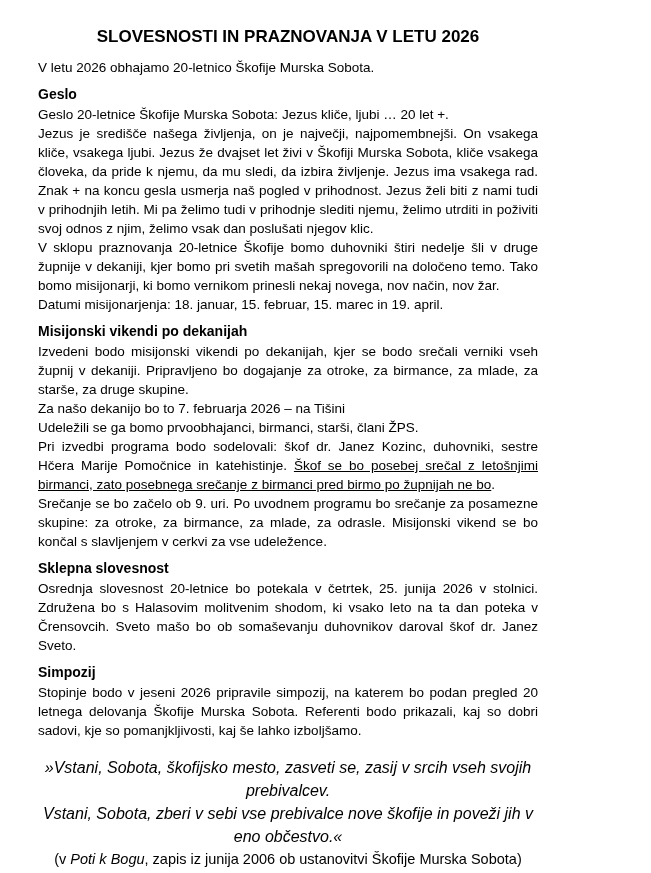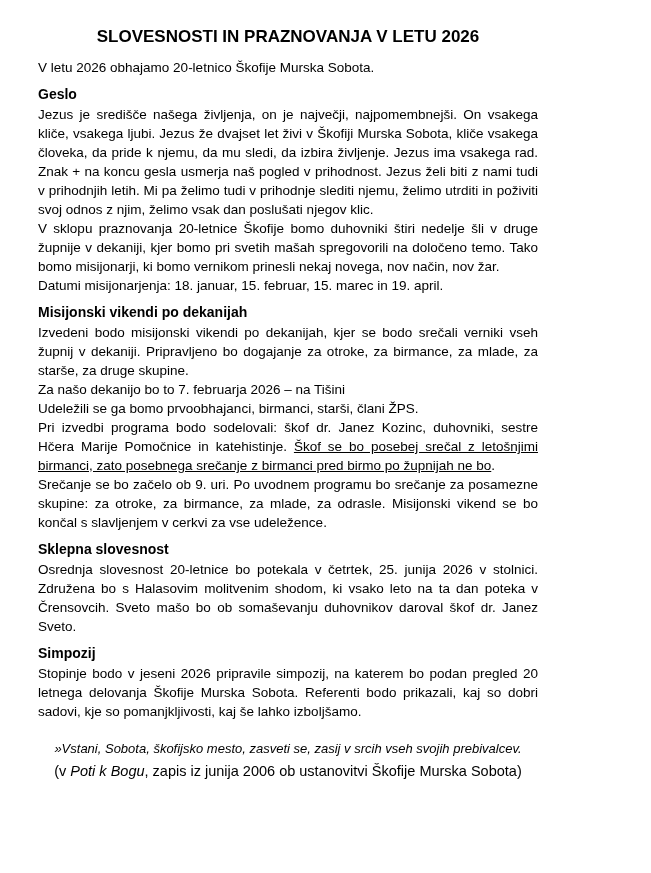--- a/index.html
+++ b/index.html
@@ -24,55 +24,57 @@
   }
   .para {
     font-size: 13.5px; line-height: 19px; margin: 0;
     text-align: justify;
   }
   .para b { font-weight: normal; }
   .u { text-decoration: underline; }
   .gap-above { margin-top: 8px; }
   .quote-block { margin-top: 16px; }
   .quote-line {
-    font-size: 13px; line-height: 23px; font-style: italic;
+    font-size: 16px; line-height: 23px; font-style: italic;
     text-align: center; margin: 0;
   }
   .attribution {
     font-size: 14.5px; line-height: 23px; font-style: normal;
     text-align: center; margin: 0;
   }
   .attribution .it { font-style: italic; }
 </style>
 </head>
 <body>
 
 <div class="page">
 
   <h1 class="doc-title">SLOVESNOSTI IN PRAZNOVANJA V LETU 2026</h1>
 
   <p class="para"><span>V letu 2026 obhajamo </span><b>20-letnico Škofije Murska Sobota</b><span>.</span></p>
 
   <h2 class="sec-heading">Geslo</h2>
+  <p class="para"><span>Geslo 20-letnice Škofije Murska Sobota: </span><b>Jezus kliče, ljubi … 20 let +.</b></p>
   <p class="para">Jezus je središče našega življenja, on je največji, najpomembnejši. On vsakega kliče, vsakega ljubi. Jezus že dvajset let živi v Škofiji Murska Sobota, kliče vsakega človeka, da pride k njemu, da mu sledi, da izbira življenje. Jezus ima vsakega rad. Znak + na koncu gesla usmerja naš pogled v prihodnost. Jezus želi biti z nami tudi v prihodnjih letih. Mi pa želimo tudi v prihodnje slediti njemu, želimo utrditi in poživiti svoj odnos z njim, želimo vsak dan poslušati njegov klic.</p>
 
   <p class="para">V sklopu praznovanja 20-letnice Škofije bomo duhovniki štiri nedelje šli v druge župnije v dekaniji, kjer bomo pri svetih mašah spregovorili na določeno temo. Tako bomo misijonarji, ki bomo vernikom prinesli nekaj novega, nov način, nov žar.</p>
   <p class="para"><span>Datumi misijonarjenja: </span><b>18. januar, 15. februar, 15. marec in 19. april</b><span>.</span></p>
 
   <h2 class="sec-heading">Misijonski vikendi po dekanijah</h2>
   <p class="para">Izvedeni bodo misijonski vikendi po dekanijah, kjer se bodo srečali verniki vseh župnij v dekaniji. Pripravljeno bo dogajanje za otroke, za birmance, za mlade, za starše, za druge skupine.</p>
   <p class="para"><span>Za </span><b>našo dekanijo bo to 7. februarja 2026 – na Tišini</b></p>
   <p class="para"><b>Udeležili se ga bomo prvoobhajanci, birmanci, starši, člani ŽPS.</b></p>
   <p class="para"><span>Pri izvedbi programa bodo sodelovali: škof dr. Janez Kozinc, duhovniki, sestre Hčera Marije Pomočnice in katehistinje. </span><span class="u">Škof se bo posebej srečal z letošnjimi birmanci, zato posebnega srečanje z birmanci pred birmo po župnijah ne bo</span><span>.</span></p>
   <p class="para"><b>Srečanje se bo začelo ob 9. uri.</b><span> Po uvodnem programu bo srečanje za posamezne skupine: za otroke, za birmance, za mlade, za odrasle. Misijonski vikend se bo končal s slavljenjem v cerkvi za vse udeležence.</span></p>
 
   <h2 class="sec-heading">Sklepna slovesnost</h2>
   <p class="para"><span>Osrednja slovesnost 20-letnice bo potekala v četrtek, </span><b>25. junija 2026 v stolnici</b><span>. Združena bo s Halasovim molitvenim shodom, ki vsako leto na ta dan poteka v Črensovcih. </span><b>Sveto mašo</b><span> bo ob somaševanju duhovnikov </span><b>daroval škof dr. Janez Sveto</b><span>.</span></p>
 
   <h2 class="sec-heading">Simpozij</h2>
   <p class="para">Stopinje bodo v jeseni 2026 pripravile simpozij, na katerem bo podan pregled 20 letnega delovanja Škofije Murska Sobota. Referenti bodo prikazali, kaj so dobri sadovi, kje so pomanjkljivosti, kaj še lahko izboljšamo.</p>
 
   <div class="quote-block">
     <p class="quote-line">»Vstani, Sobota, škofijsko mesto, zasveti se, zasij v srcih vseh svojih prebivalcev.</p>
+    <p class="quote-line">Vstani, Sobota, zberi v sebi vse prebivalce nove škofije in poveži jih v eno občestvo.«</p>
     <p class="attribution"><span>(v </span><span class="it">Poti k Bogu</span><span>, zapis iz junija 2006 ob ustanovitvi Škofije Murska Sobota)</span></p>
   </div>
 
 </div>
 
 </body></html>

